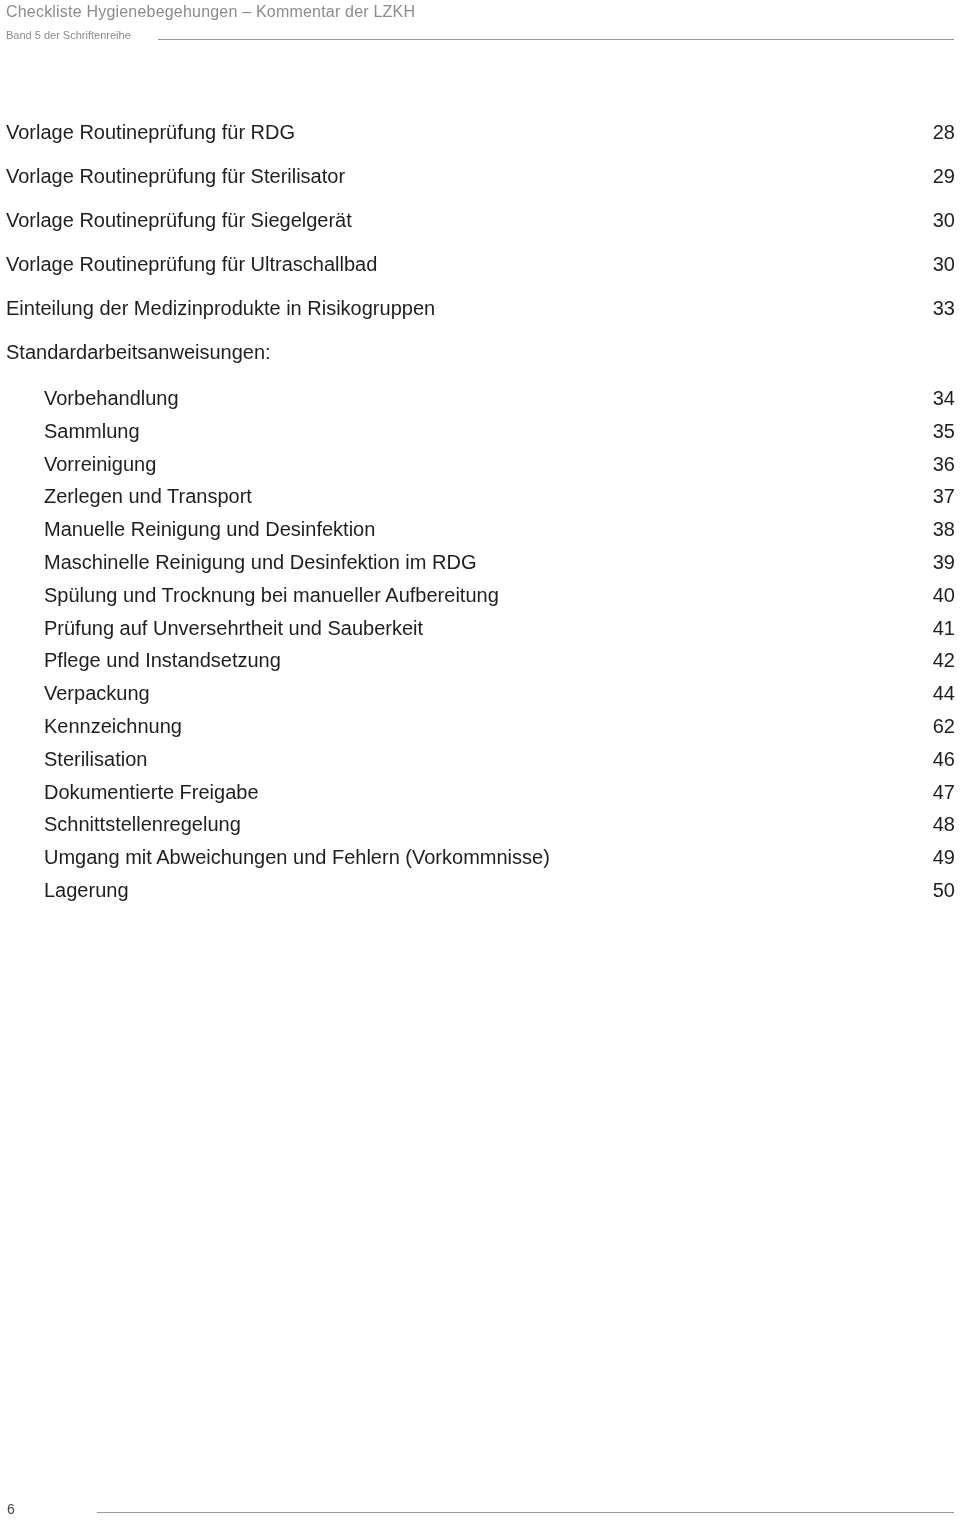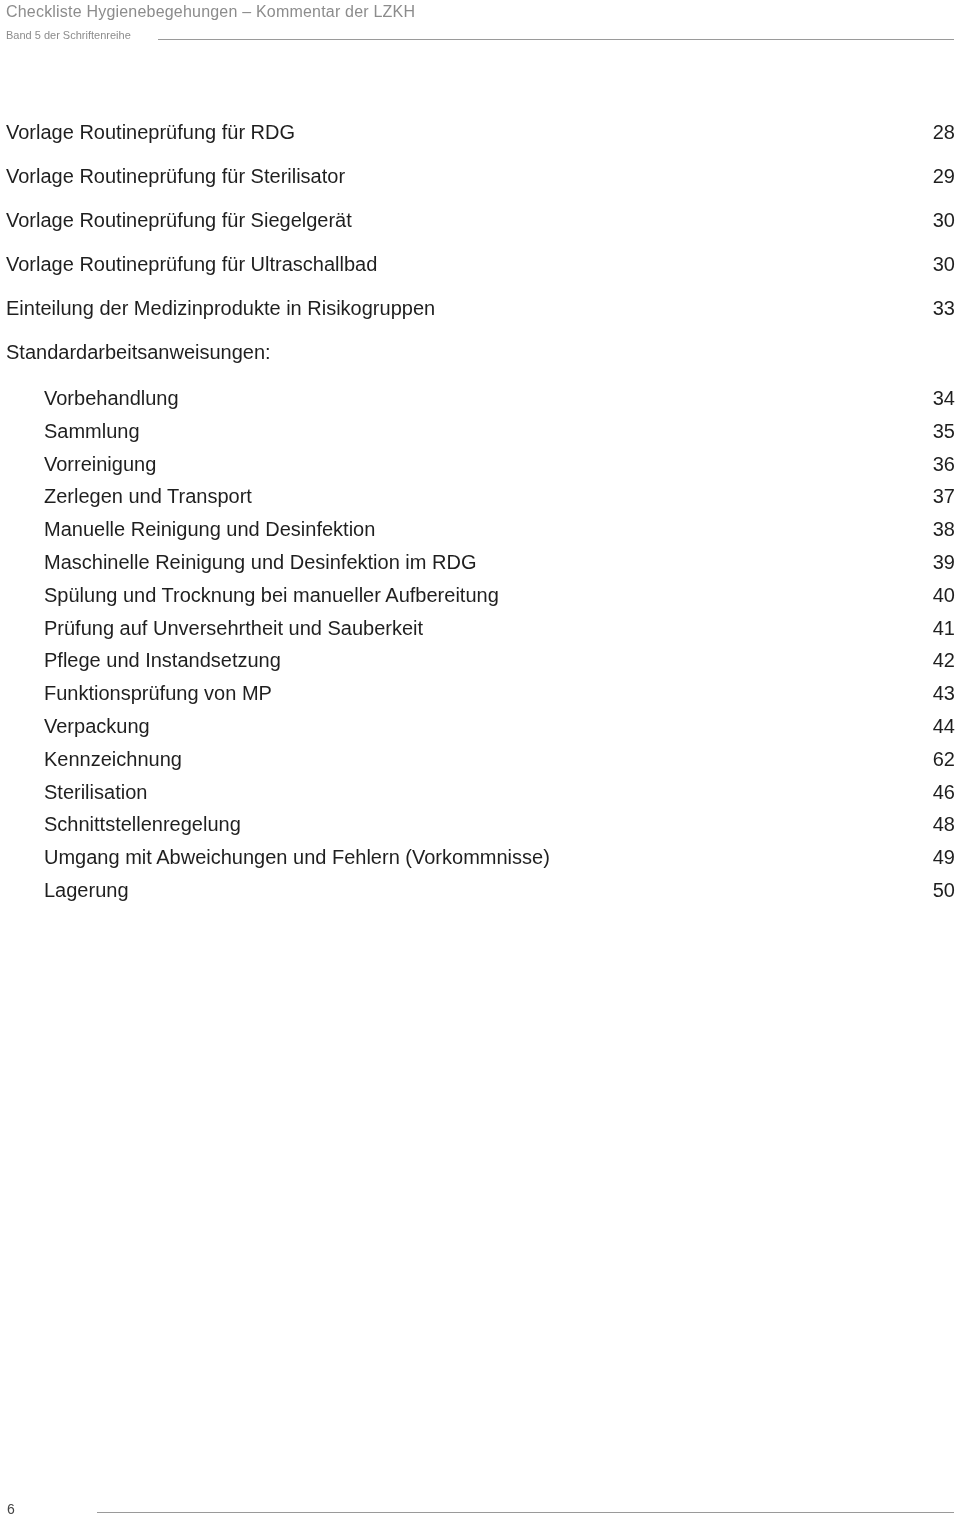--- a/index.html
+++ b/index.html
@@ -161,36 +161,36 @@
       </div>
       <div class="toc-entry level1">
         <span class="toc-label">Prüfung auf Unversehrtheit und Sauberkeit</span>
         <span class="toc-page">41</span>
       </div>
       <div class="toc-entry level1">
         <span class="toc-label">Pflege und Instandsetzung</span>
         <span class="toc-page">42</span>
       </div>
       <div class="toc-entry level1">
-        <span class="toc-label">Funktionsprüfung von MP</span>
-        <span class="toc-page">43</span>
-      </div>
-      <div class="toc-entry level1">
         <span class="toc-label">Verpackung</span>
         <span class="toc-page">44</span>
       </div>
       <div class="toc-entry level1">
         <span class="toc-label">Kennzeichnung</span>
         <span class="toc-page">62</span>
       </div>
       <div class="toc-entry level1">
         <span class="toc-label">Sterilisation</span>
         <span class="toc-page">46</span>
       </div>
       <div class="toc-entry level1">
+        <span class="toc-label">Dokumentierte Freigabe</span>
+        <span class="toc-page">47</span>
+      </div>
+      <div class="toc-entry level1">
         <span class="toc-label">Schnittstellenregelung</span>
         <span class="toc-page">48</span>
       </div>
       <div class="toc-entry level1">
         <span class="toc-label">Umgang mit Abweichungen und Fehlern (Vorkommnisse)</span>
         <span class="toc-page">49</span>
       </div>
       <div class="toc-entry level1">
         <span class="toc-label">Lagerung</span>
         <span class="toc-page">50</span>

